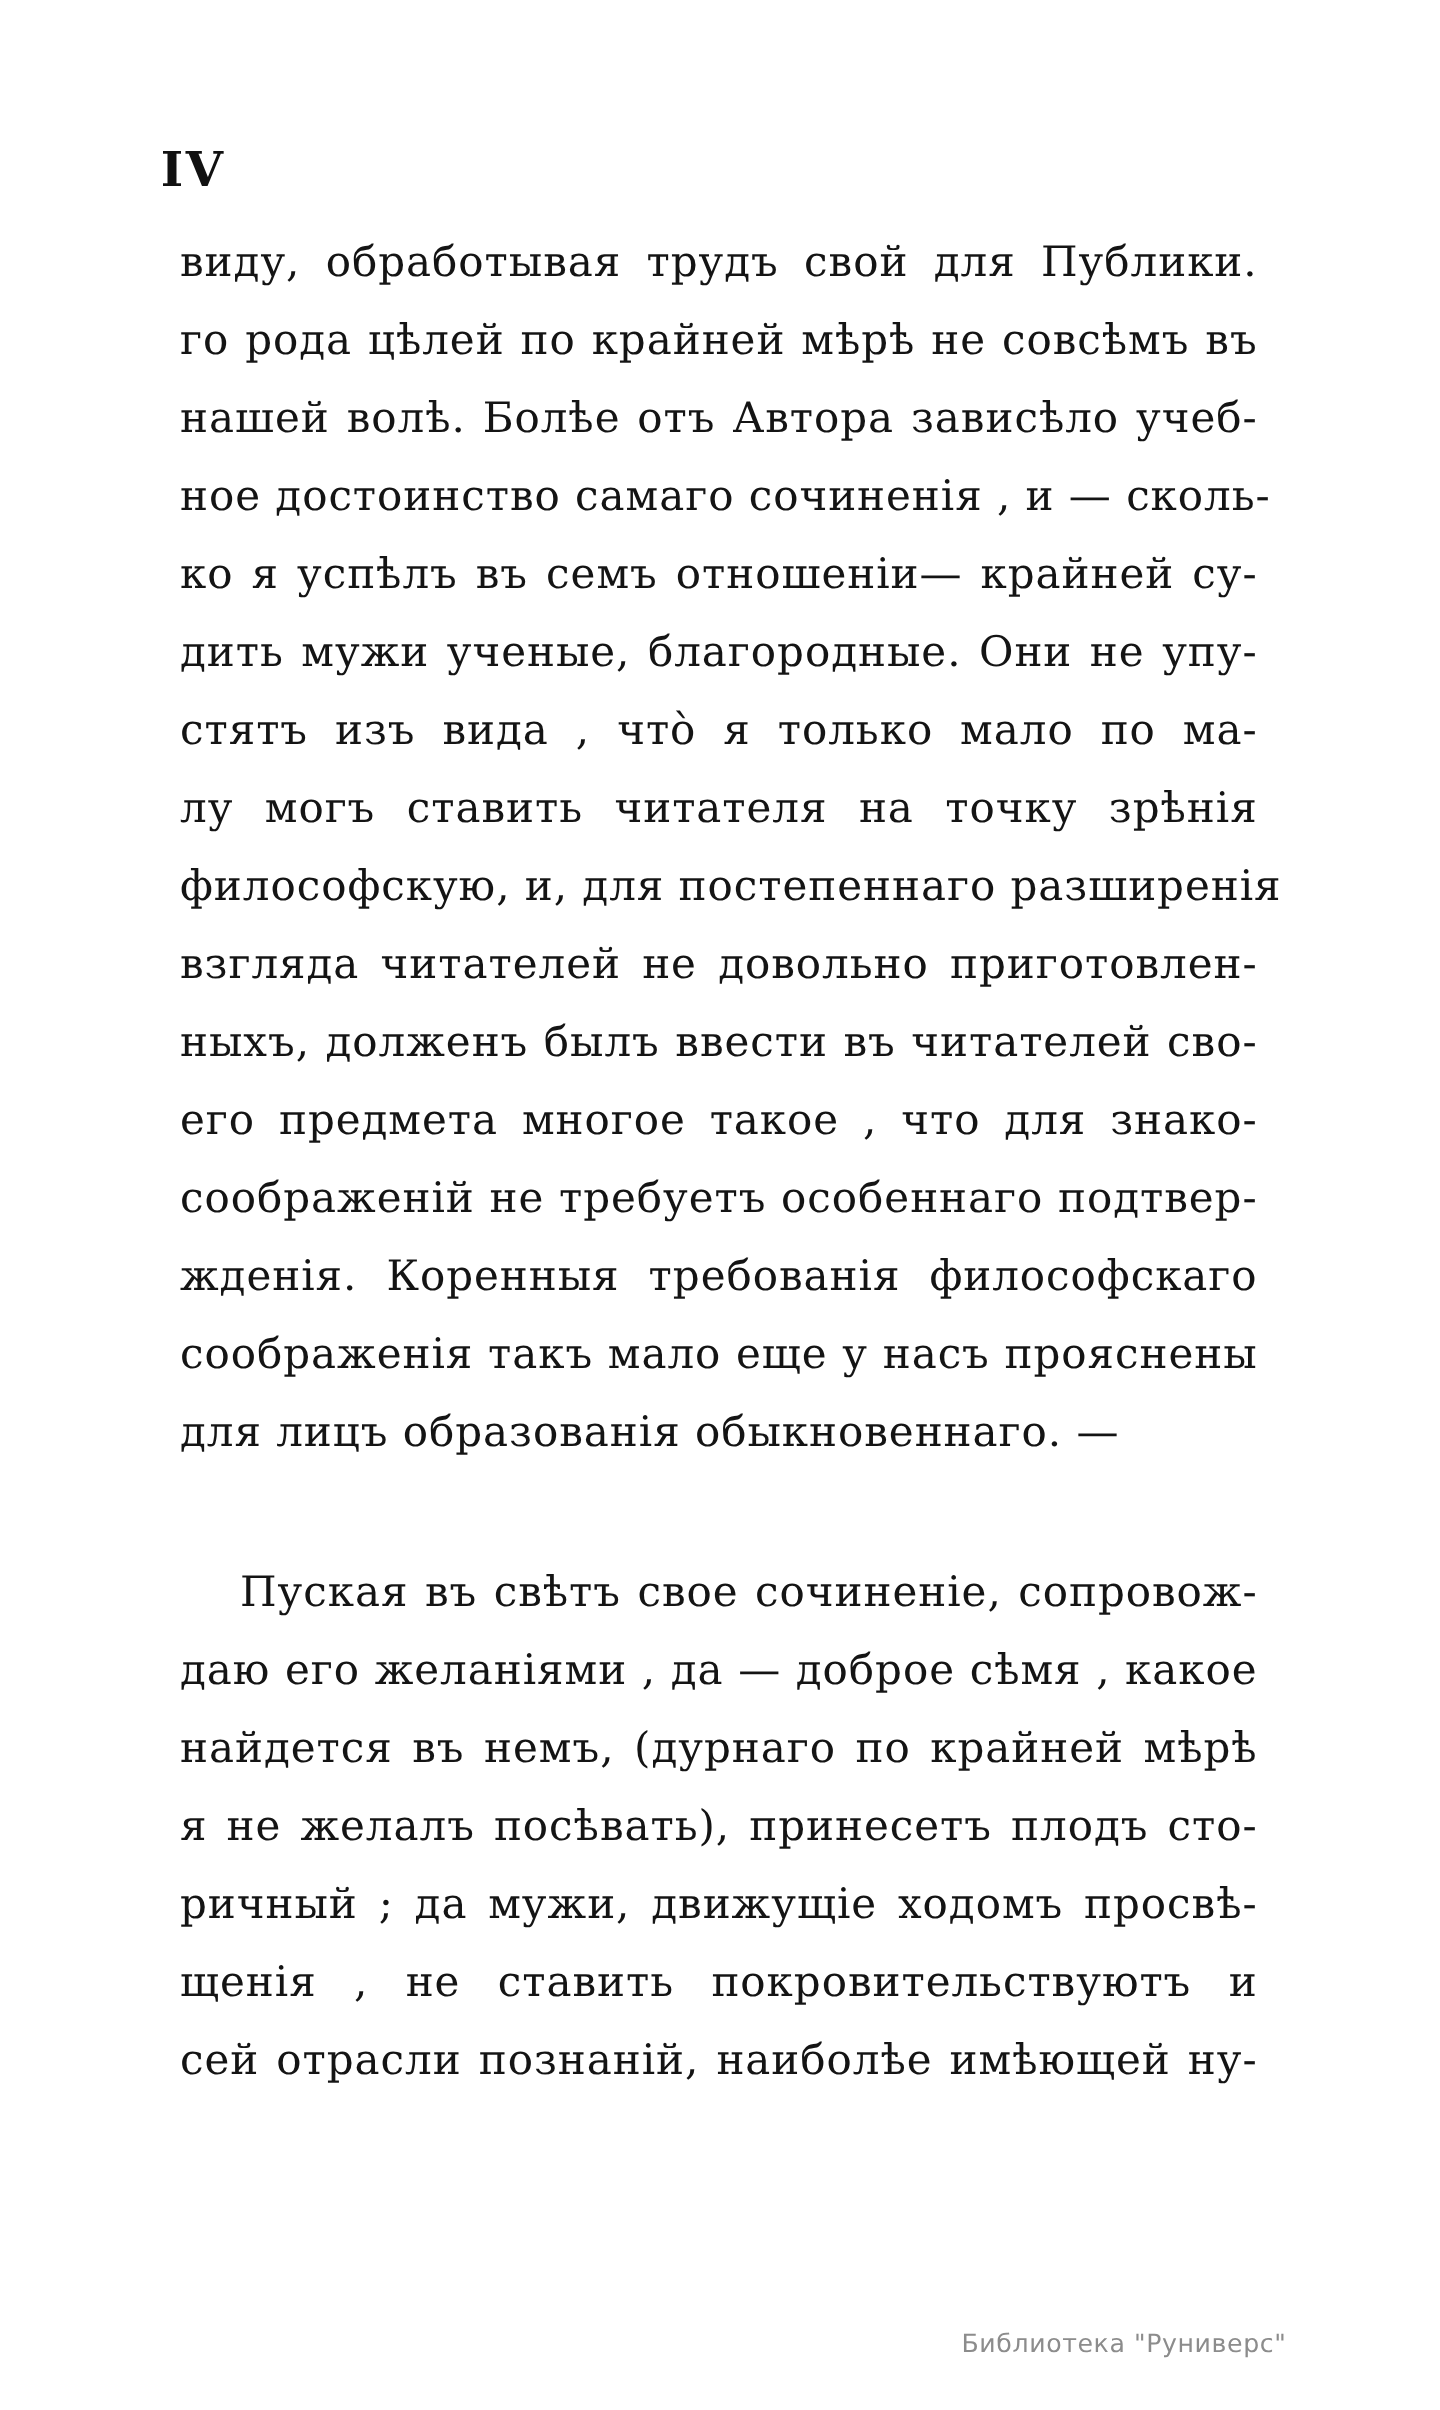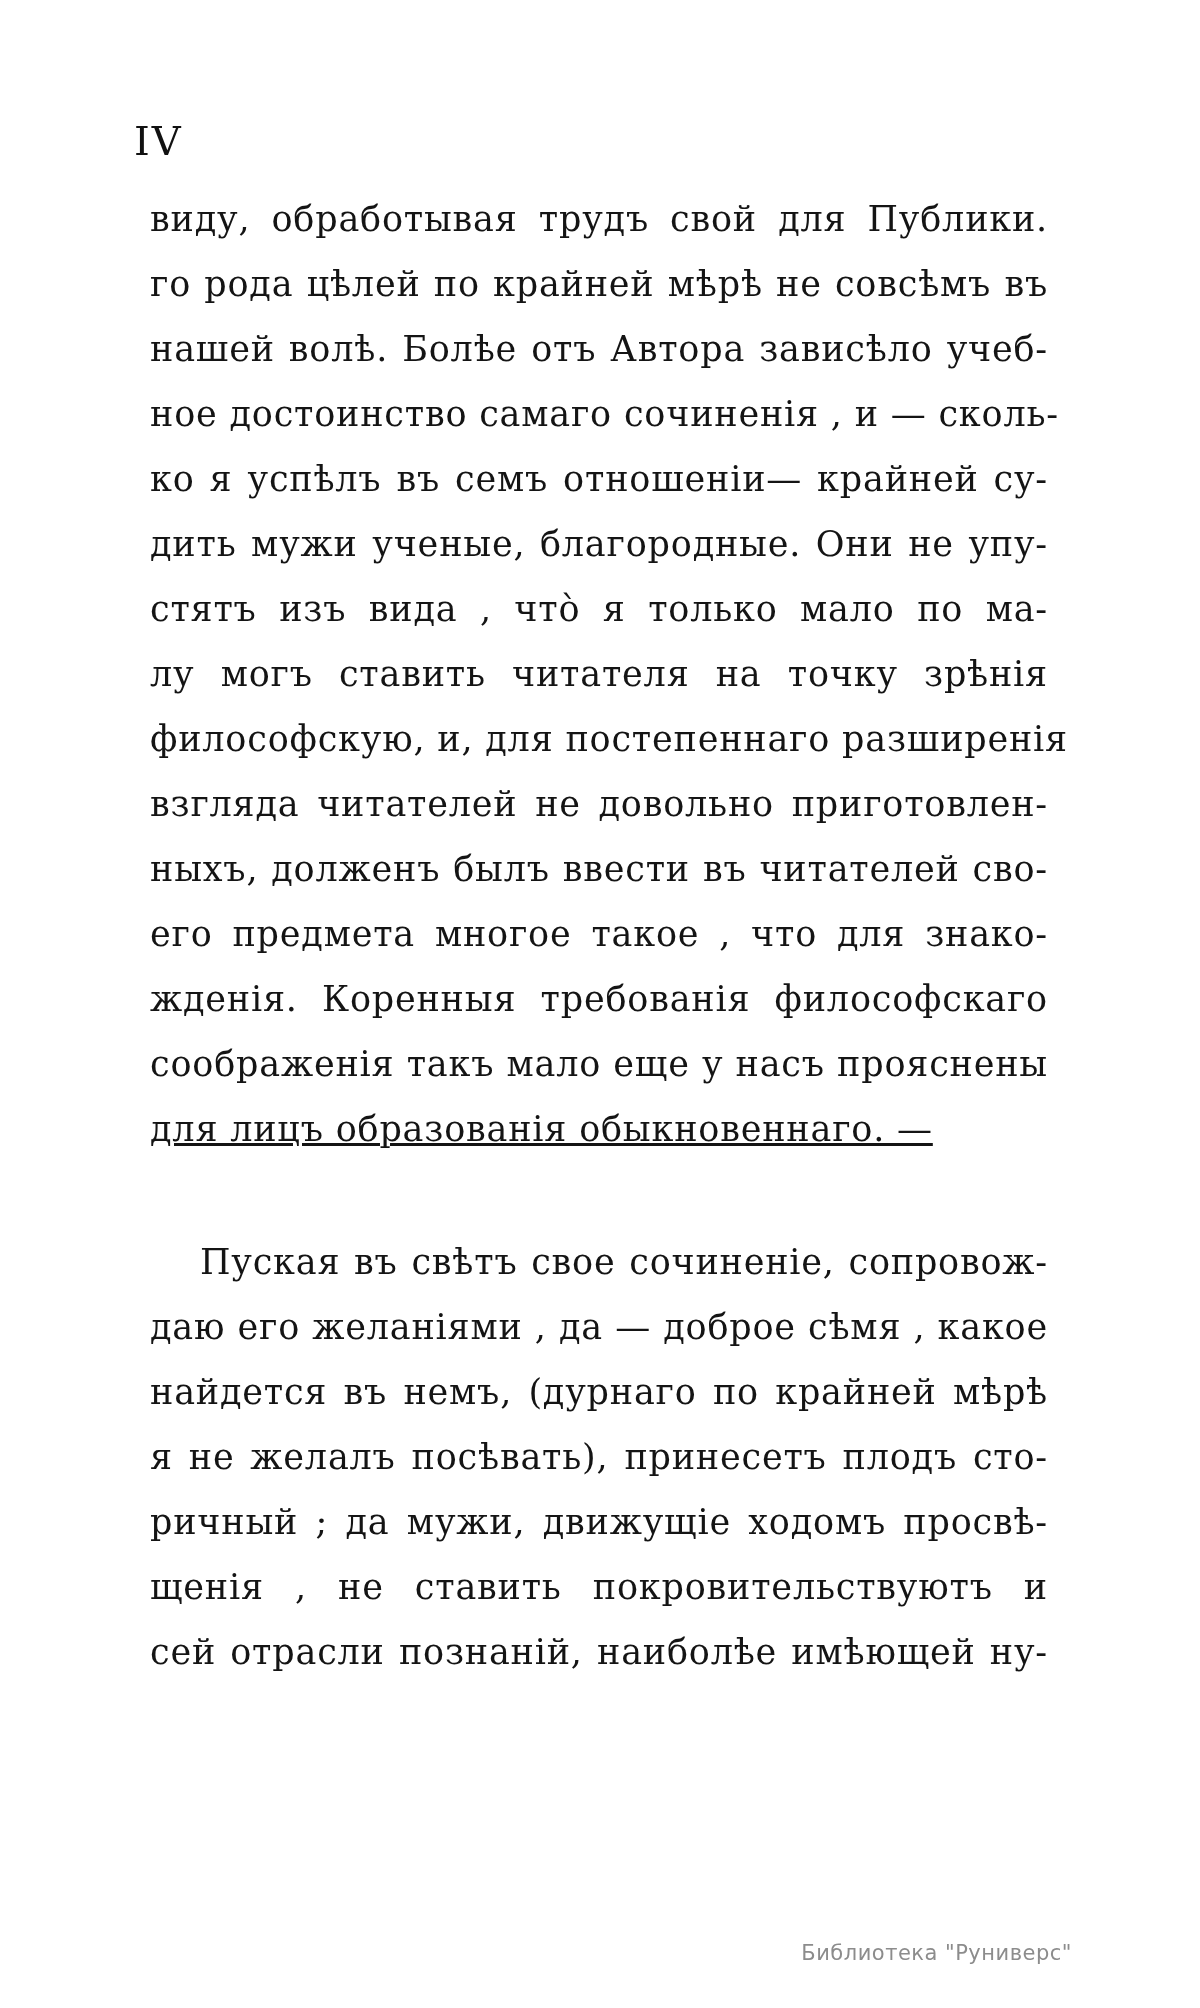--- a/index.html
+++ b/index.html
@@ -14,21 +14,21 @@
     background: #ffffff;
     overflow: hidden;
     font-family: "DejaVu Serif", serif;
     color: #141414;
   }
   .page-number {
     position: absolute;
     left: 134px;
     top: 118px;
     font-size: 40px;
-    font-weight: normal;
+    font-weight: bold;
     letter-spacing: 2px;
     color: #111111;
   }
   .text-block {
     position: absolute;
     left: 135px;
     top: 172px;
     width: 928px;
   }
   .paragraph {
@@ -44,21 +44,20 @@
     font-size: 35px;
     letter-spacing: 0.8px;
     white-space: nowrap;
     text-align: justify;
     text-align-last: justify;
     color: #141414;
   }
   .line.no-justify {
     text-align: left;
     text-align-last: left;
-    text-decoration: underline;
   }
   .line.indent {
     text-indent: 50px;
   }
   .watermark {
     position: absolute;
     top: 1941px;
     right: 128px;
     font-family: "DejaVu Sans", "Liberation Sans", sans-serif;
     font-size: 21px;
@@ -81,20 +80,21 @@
         <div class="line">нашей волѣ. Болѣе отъ Автора зависѣло учеб-</div>
         <div class="line">ное достоинство самаго сочиненія , и — сколь-</div>
         <div class="line">ко я успѣлъ въ семъ отношеніи— крайней су-</div>
         <div class="line">дить мужи ученые, благородные. Они не упу-</div>
         <div class="line">стятъ изъ вида , что̀ я только мало по ма-</div>
         <div class="line">лу могъ ставить читателя на точку зрѣнія</div>
         <div class="line">философскую, и, для постепеннаго разширенія</div>
         <div class="line">взгляда читателей не довольно приготовлен-</div>
         <div class="line">ныхъ, долженъ былъ ввести въ читателей сво-</div>
         <div class="line">его предмета многое такое , что для знако-</div>
+        <div class="line">соображеній не требуетъ особеннаго подтвер-</div>
         <div class="line">жденія. Коренныя требованія философскаго</div>
         <div class="line">соображенія такъ мало еще у насъ прояснены</div>
         <div class="line no-justify">для лицъ образованія обыкновеннаго. —</div>
       </div>
 
     <div class="paragraph second">
         <div class="line indent">Пуская въ свѣтъ свое сочиненіе, сопровож-</div>
         <div class="line">даю его желаніями , да — доброе сѣмя , какое</div>
         <div class="line">найдется въ немъ, (дурнаго по крайней мѣрѣ</div>
         <div class="line">я не желалъ посѣвать), принесетъ плодъ сто-</div>

